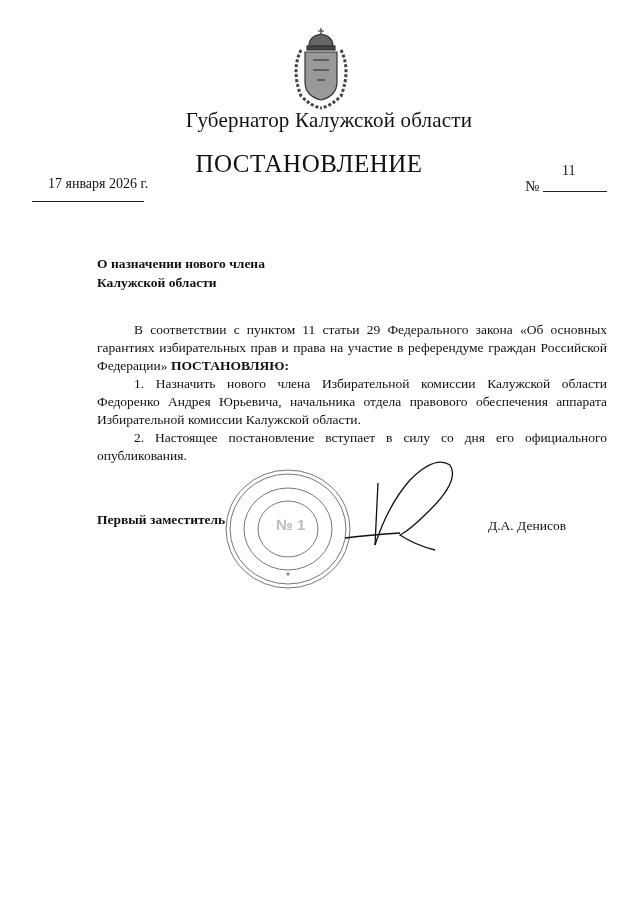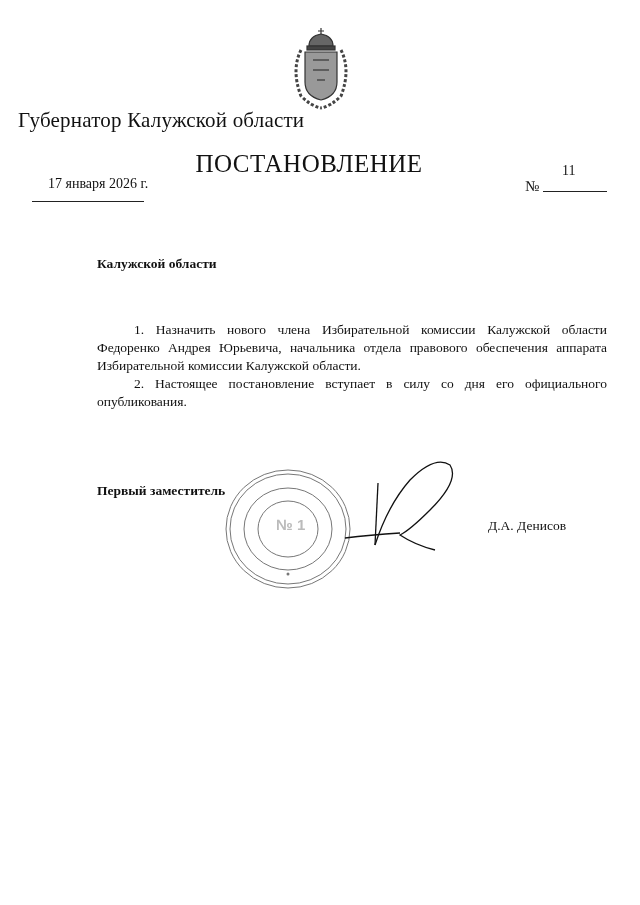--- a/index.html
+++ b/index.html
@@ -1,33 +1,33 @@
 <!DOCTYPE html>
 <html><head>
   <meta charset="utf-8">
   <style>
     html, body { margin: 0; padding: 0; background: #ffffff; }
     body { width: 640px; height: 905px; position: relative; overflow: hidden;
            font-family: "Liberation Serif", "DejaVu Serif", serif; color: #111; }
     .abs { position: absolute; }
     .emblem { left: 283px; top: 26px; width: 76px; height: 84px; }
-    .org-title { left: 0; width: 640px; top: 108px; text-align: left; font-size: 21px; letter-spacing: 0.2px; padding-left: 18px; box-sizing: border-box; }
+    .org-title { left: 0; width: 640px; top: 108px; text-align: center; font-size: 21px; letter-spacing: 0.2px; padding-left: 18px; box-sizing: border-box; }
     .doc-type { left: 0; width: 618px; top: 150px; text-align: center; font-size: 25px; letter-spacing: 0.5px; padding-left: 0; box-sizing: border-box; }
     .date { left: 48px; top: 176px; font-size: 14px; }
     .date-line { left: 32px; top: 201px; width: 112px; border-top: 1px solid #222; }
     .num-label { left: 525px; top: 178px; font-size: 15px; }
     .num-value { left: 562px; top: 163px; font-size: 14px; }
     .num-line { left: 543px; top: 191px; width: 64px; border-top: 1px solid #222; }
     .subject { left: 97px; top: 254px; font-size: 13.5px; font-weight: bold; line-height: 19px; }
     .subject .sp { display: inline-block; width: 26px; }
     .body-text { left: 97px; top: 321px; width: 510px; font-size: 13.5px; line-height: 18px; text-align: justify; }
     .body-text p { margin: 0; }
     .body-text .indent { text-indent: 37px; }
     .body-text b { font-weight: bold; }
-    .sig-title { left: 97px; top: 482px; font-size: 13.5px; font-weight: bold; line-height: 17px; }
+    .sig-title { left: 97px; top: 511px; font-size: 13.5px; font-weight: bold; line-height: 17px; }
     .sig-name { left: 488px; top: 518px; font-size: 13.5px; font-weight: normal; }
     .stamp { left: 222px; top: 466px; width: 132px; height: 126px; }
     .signature { left: 340px; top: 455px; width: 130px; height: 100px; }
   </style>
 </head>
 <body>
 
 <svg class="abs emblem" viewBox="0 0 76 84">
   <g fill="none" stroke="#333" stroke-width="1.2">
     <path d="M38 2 l0 6 M35 5 h6"></path>
@@ -44,24 +44,26 @@
 <div class="abs doc-type">ПОСТАНОВЛЕНИЕ</div>
 
 <div class="abs date">17 января  2026 г.</div>
 <div class="abs date-line"></div>
 
 <div class="abs num-label">№</div>
 <div class="abs num-value">11</div>
 <div class="abs num-line"></div>
 
 <div class="abs subject">
+  <div>О назначении нового члена</div>
   <div>Калужской области</div>
 </div>
 
 <div class="abs body-text">
+  <p class="indent"><span>В соответствии с пунктом 11 статьи 29 Федерального закона «Об основных гарантиях избирательных прав и права на участие в референдуме граждан Российской Федерации»</span> <b>ПОСТАНОВЛЯЮ:</b></p>
   <p class="indent">1. Назначить нового члена Избирательной комиссии Калужской области Федоренко Андрея Юрьевича, начальника  отдела правового обеспечения  аппарата Избирательной комиссии Калужской области.</p>
   <p class="indent">2. Настоящее постановление вступает в силу со дня его официального опубликования.</p>
 </div>
 
 <svg class="abs stamp" viewBox="0 0 132 126">
   <g fill="none" stroke="#777" stroke-width="1">
     <ellipse cx="66" cy="63" rx="62" ry="59"></ellipse>
     <ellipse cx="66" cy="63" rx="58" ry="55"></ellipse>
     <ellipse cx="66" cy="63" rx="44" ry="41"></ellipse>
     <ellipse cx="66" cy="63" rx="30" ry="28"></ellipse>

